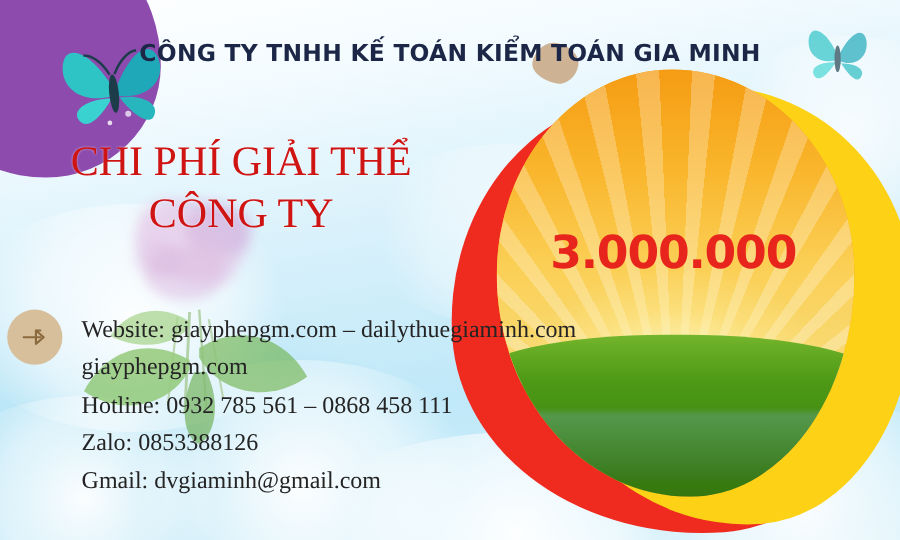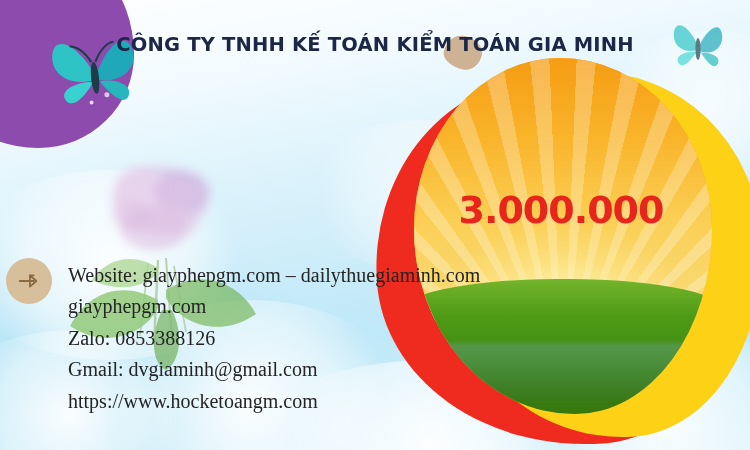--- a/index.html
+++ b/index.html
@@ -312,28 +312,32 @@
       <div class="rays"></div>
       <div class="oval-glow"></div>
       <div class="oval-field"></div>
       <div class="field-haze"></div>
     </div>
     <div class="price">3.000.000</div>
   </div>
 
   <div class="company-title">CÔNG TY TNHH KẾ TOÁN KIỂM TOÁN GIA MINH</div>
 
+  <div class="main-title">
+    <span class="l1">CHI PHÍ GIẢI THỂ</span>
+    <span class="l2">CÔNG TY</span>
+  </div>
 
   <div class="arrow-circle">
     <svg viewBox="0 0 28 28" width="26" height="26" aria-hidden="true">
       <path d="M4 14 H19 M15 8 L22 14 L15 20 V8 H19" fill="none" stroke="#8a6a3e" stroke-width="1.9" stroke-linecap="round" stroke-linejoin="round"></path>
     </svg>
   </div>
 
   <div class="contact">
     <div>Website: giayphepgm.com – dailythuegiaminh.com</div>
     <div>giayphepgm.com</div>
+    <div>Hotline: 0932 785 561 – 0868 458 111</div>
     <div>Zalo: 0853388126</div>
     <div>Gmail: dvgiaminh@gmail.com</div>
-    <div>https://www.hocketoangm.com</div>
   </div>
 
 </div>
 
 </body></html>

